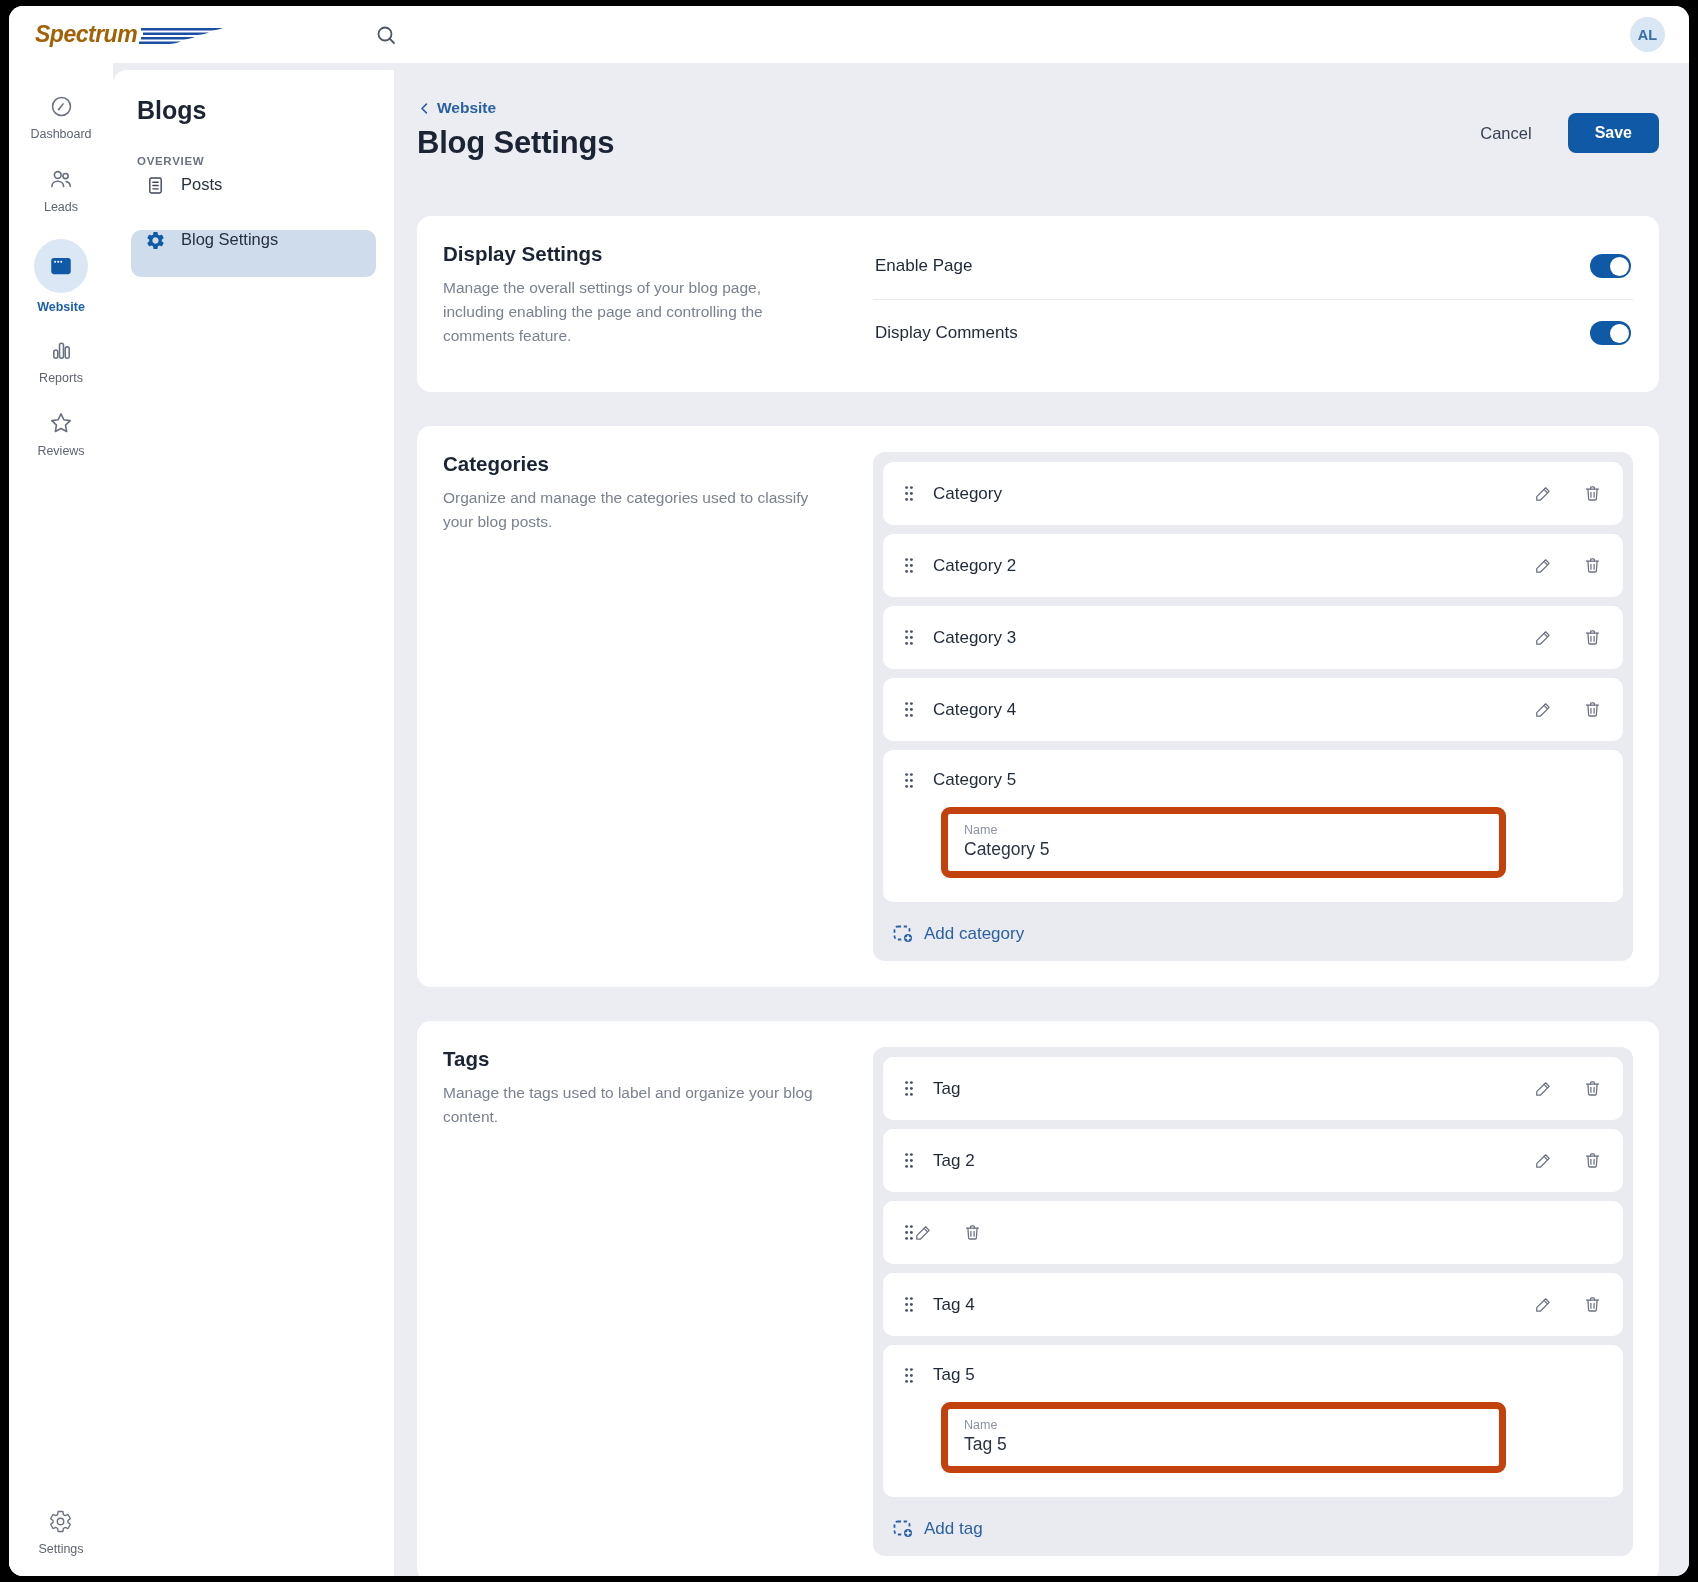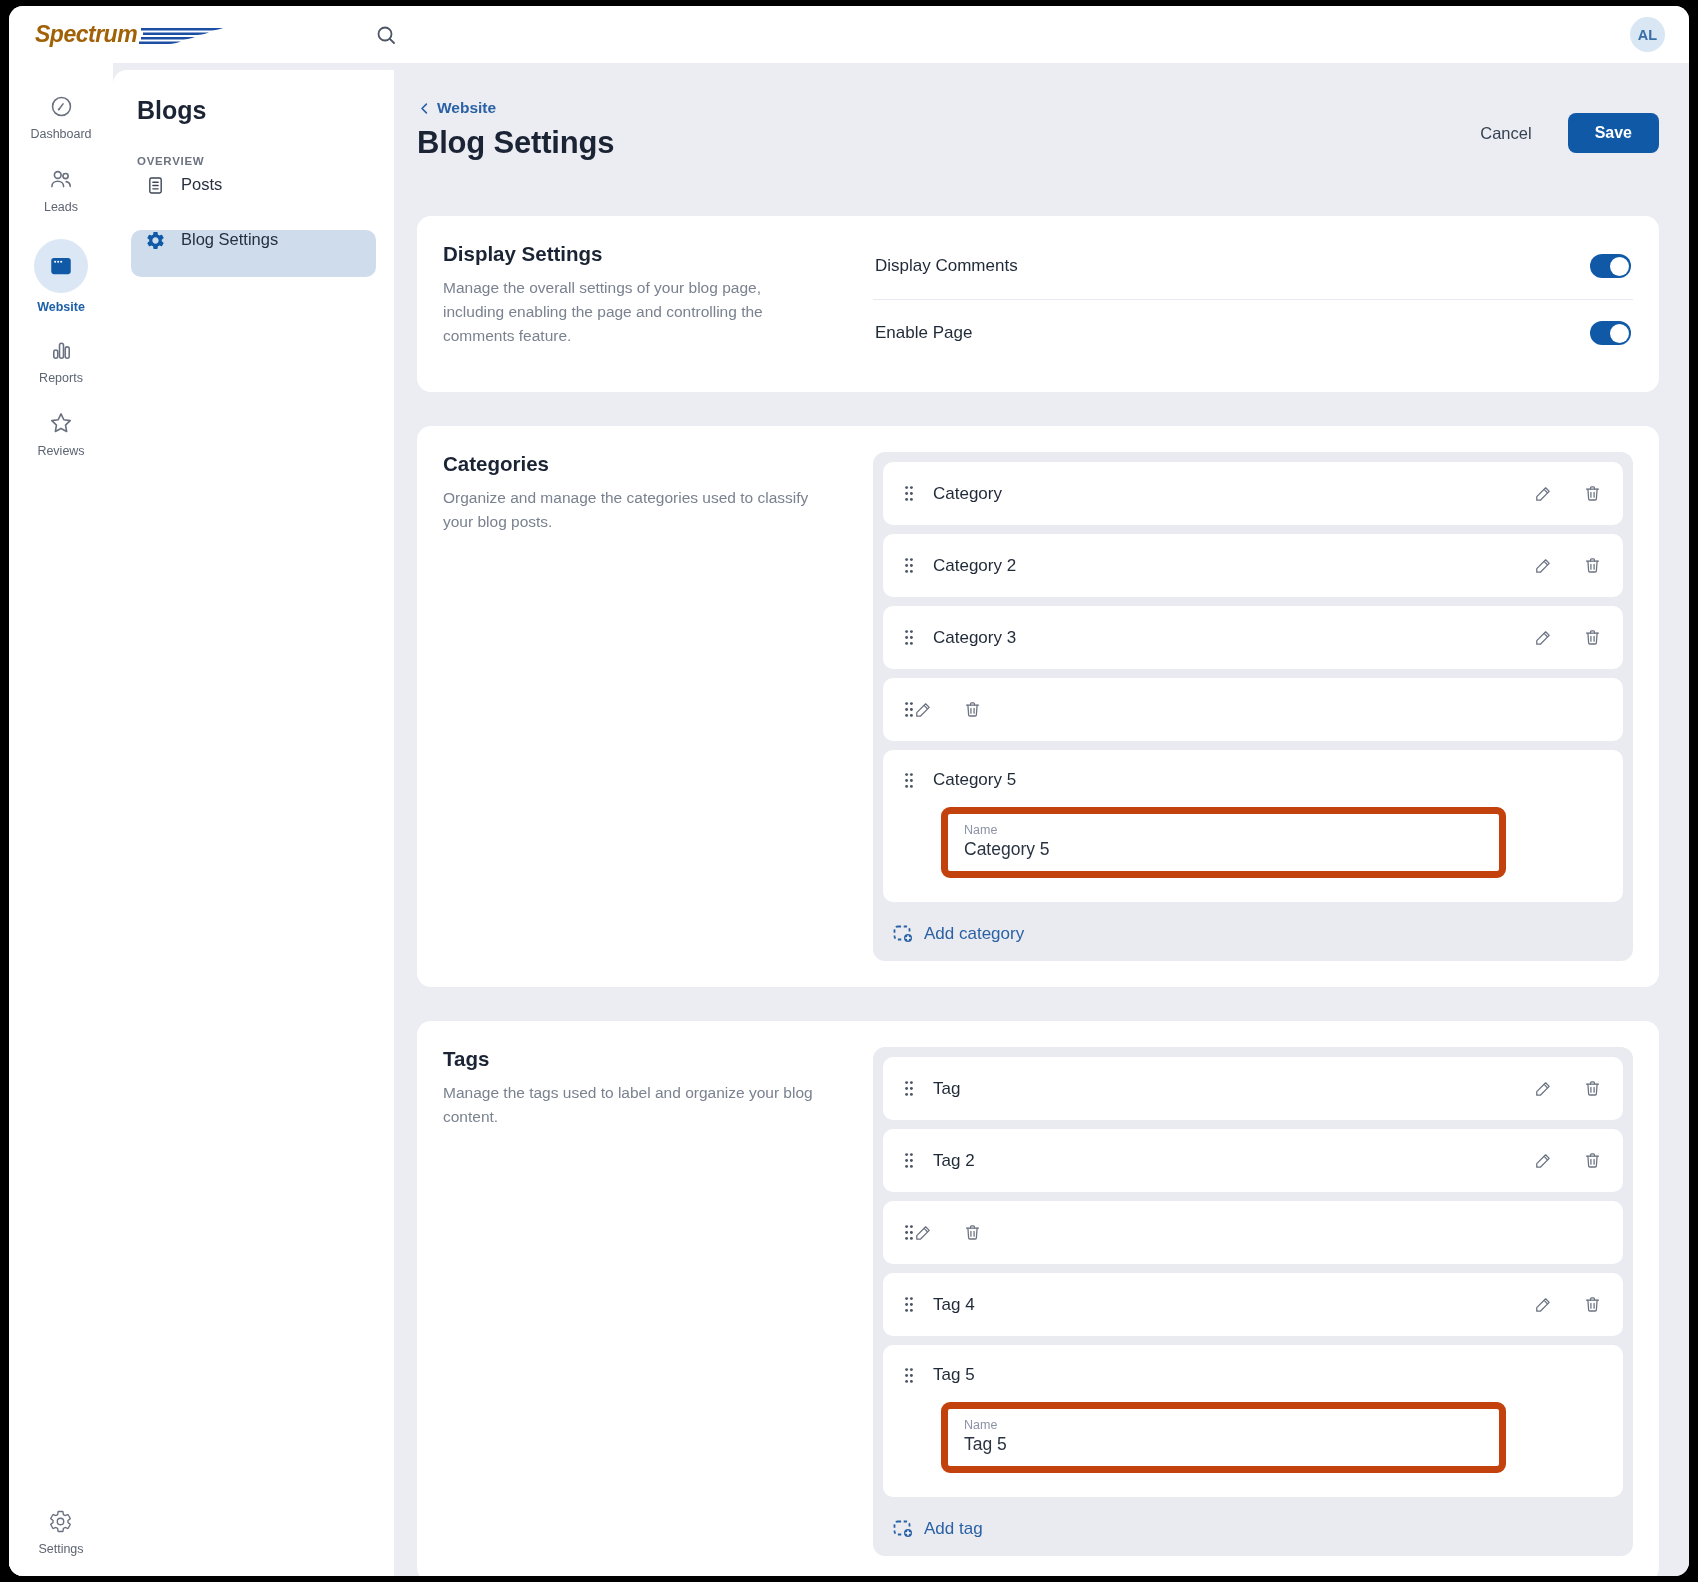--- a/index.html
+++ b/index.html
@@ -227,31 +227,31 @@
         </div>
       </div>
 
       <div class="card card-first">
         <div class="card-left">
           <div class="card-title">Display Settings</div>
           <div class="card-desc">Manage the overall settings of your blog page, including enabling the page and controlling the comments feature.</div>
         </div>
         <div class="card-right">
           <div class="toggle-row">
+            <span class="toggle-label">Enable Page</span>
+            <div class="toggle">
+                <div class="knob"></div>
+              </div>
+          </div>
+          <div class="toggle-row">
             <span class="toggle-label">Display Comments</span>
             <div class="toggle">
                 <div class="knob"></div>
               </div>
           </div>
-          <div class="toggle-row">
-            <span class="toggle-label">Enable Page</span>
-            <div class="toggle">
-                <div class="knob"></div>
-              </div>
-          </div>
         </div>
       </div>
 
       <div class="card">
         <div class="card-left">
           <div class="card-title">Categories</div>
           <div class="card-desc">Organize and manage the categories used to classify your blog posts.</div>
         </div>
         <div class="card-right">
           <div class="list-panel">
@@ -350,20 +350,21 @@
               <span class="drag-handle">
                 <svg width="10" height="17" viewBox="0 0 10 17" fill="#4b5563">
                     <circle cx="2.6" cy="2.6" r="1.45"></circle>
                     <circle cx="7.4" cy="2.6" r="1.45"></circle>
                     <circle cx="2.6" cy="8.5" r="1.45"></circle>
                     <circle cx="7.4" cy="8.5" r="1.45"></circle>
                     <circle cx="2.6" cy="14.4" r="1.45"></circle>
                     <circle cx="7.4" cy="14.4" r="1.45"></circle>
                   </svg>
               </span>
+              <span class="row-label">Category 4</span>
               <span class="row-actions">
                 <button class="icon-btn">
                     <svg width="19" height="19" viewBox="0 0 24 24" fill="none" stroke="#6b7280" stroke-width="1.6" stroke-linejoin="round">
                       <path d="M14.7 4.8l4.5 4.5L8 20.5H3.5V16L14.7 4.8z"></path>
                       <path d="M12.7 6.8l4.5 4.5"></path>
                     </svg>
                   </button>
                 <button class="icon-btn">
                     <svg width="19" height="19" viewBox="0 0 24 24" fill="none" stroke="#6b7280" stroke-width="1.6" stroke-linecap="round" stroke-linejoin="round">
                       <path d="M4.5 6.5h15"></path>

